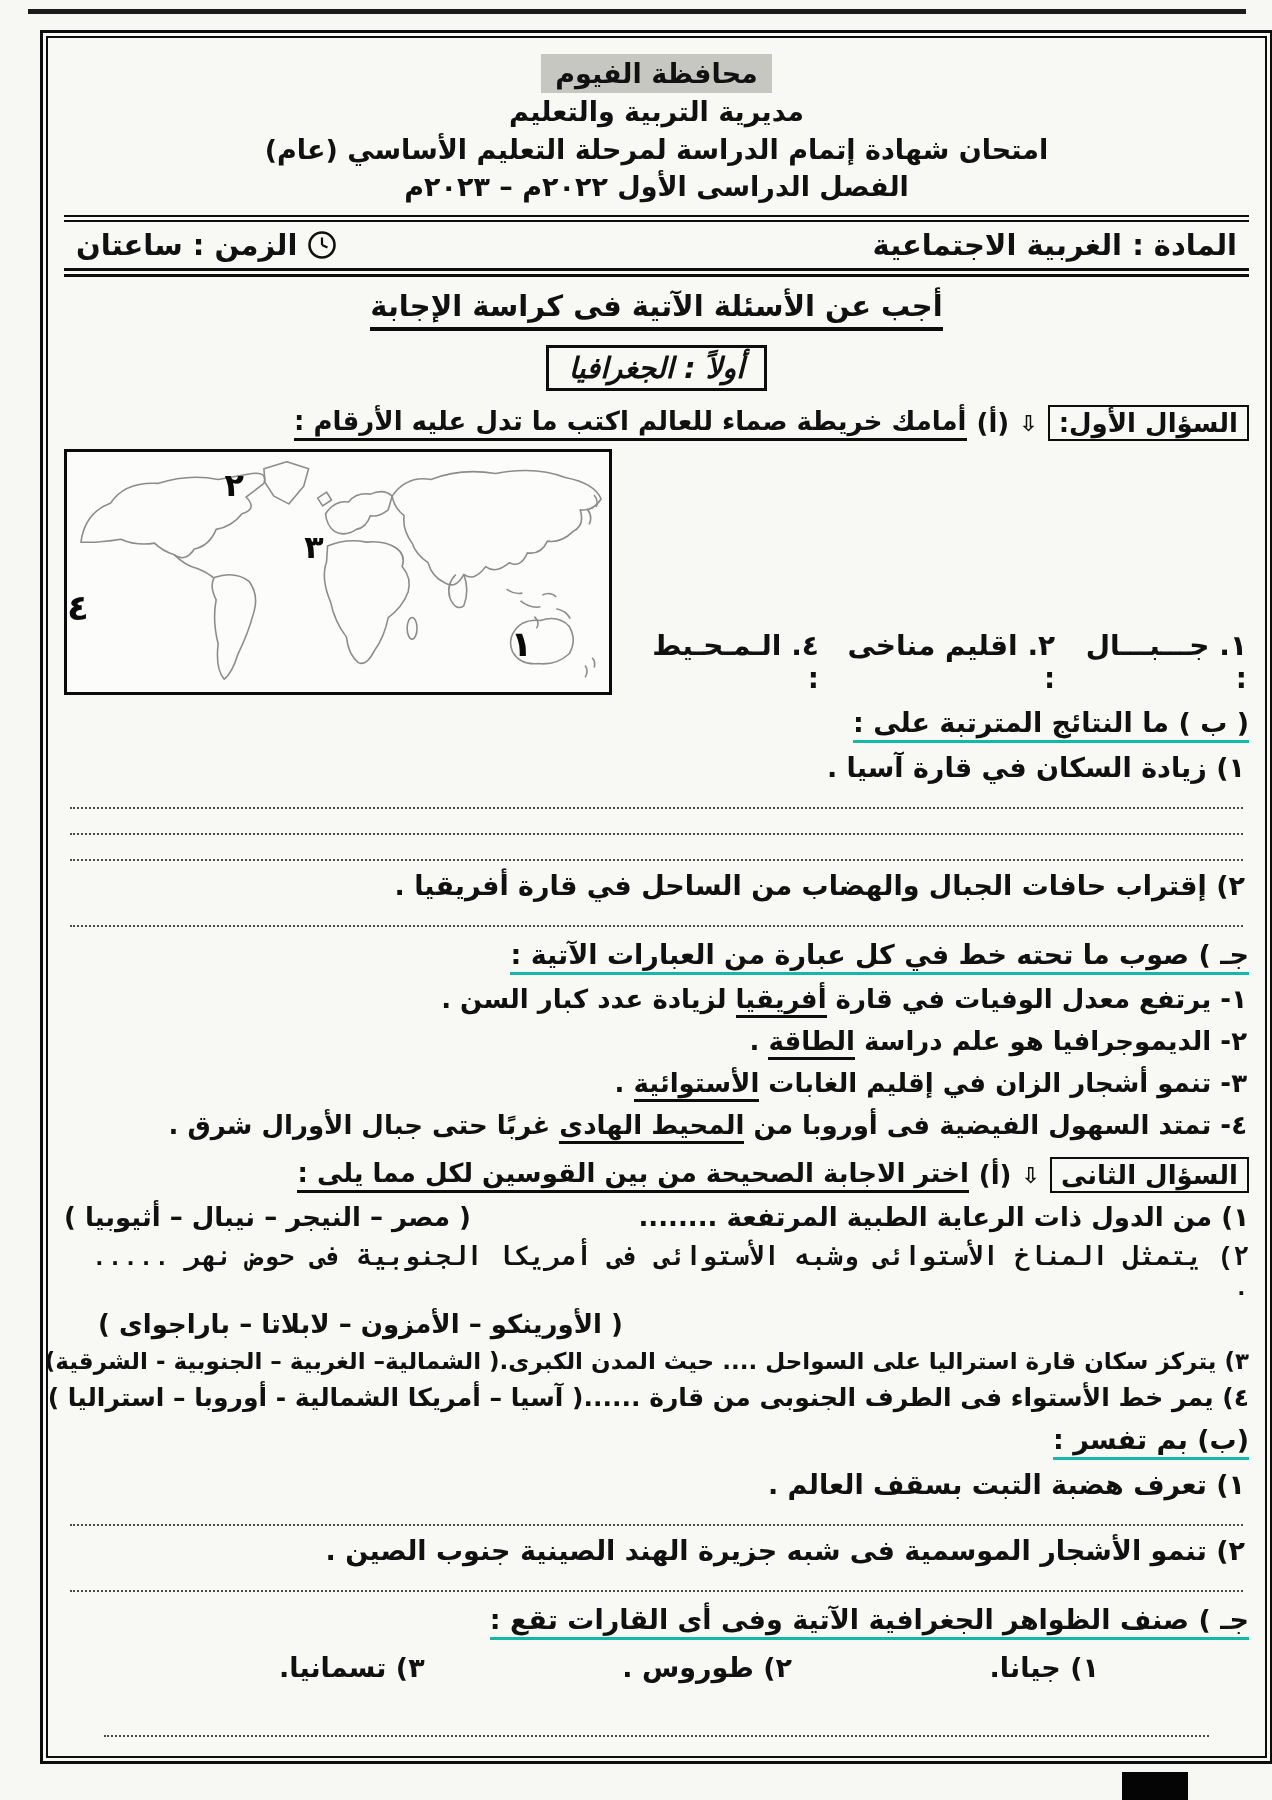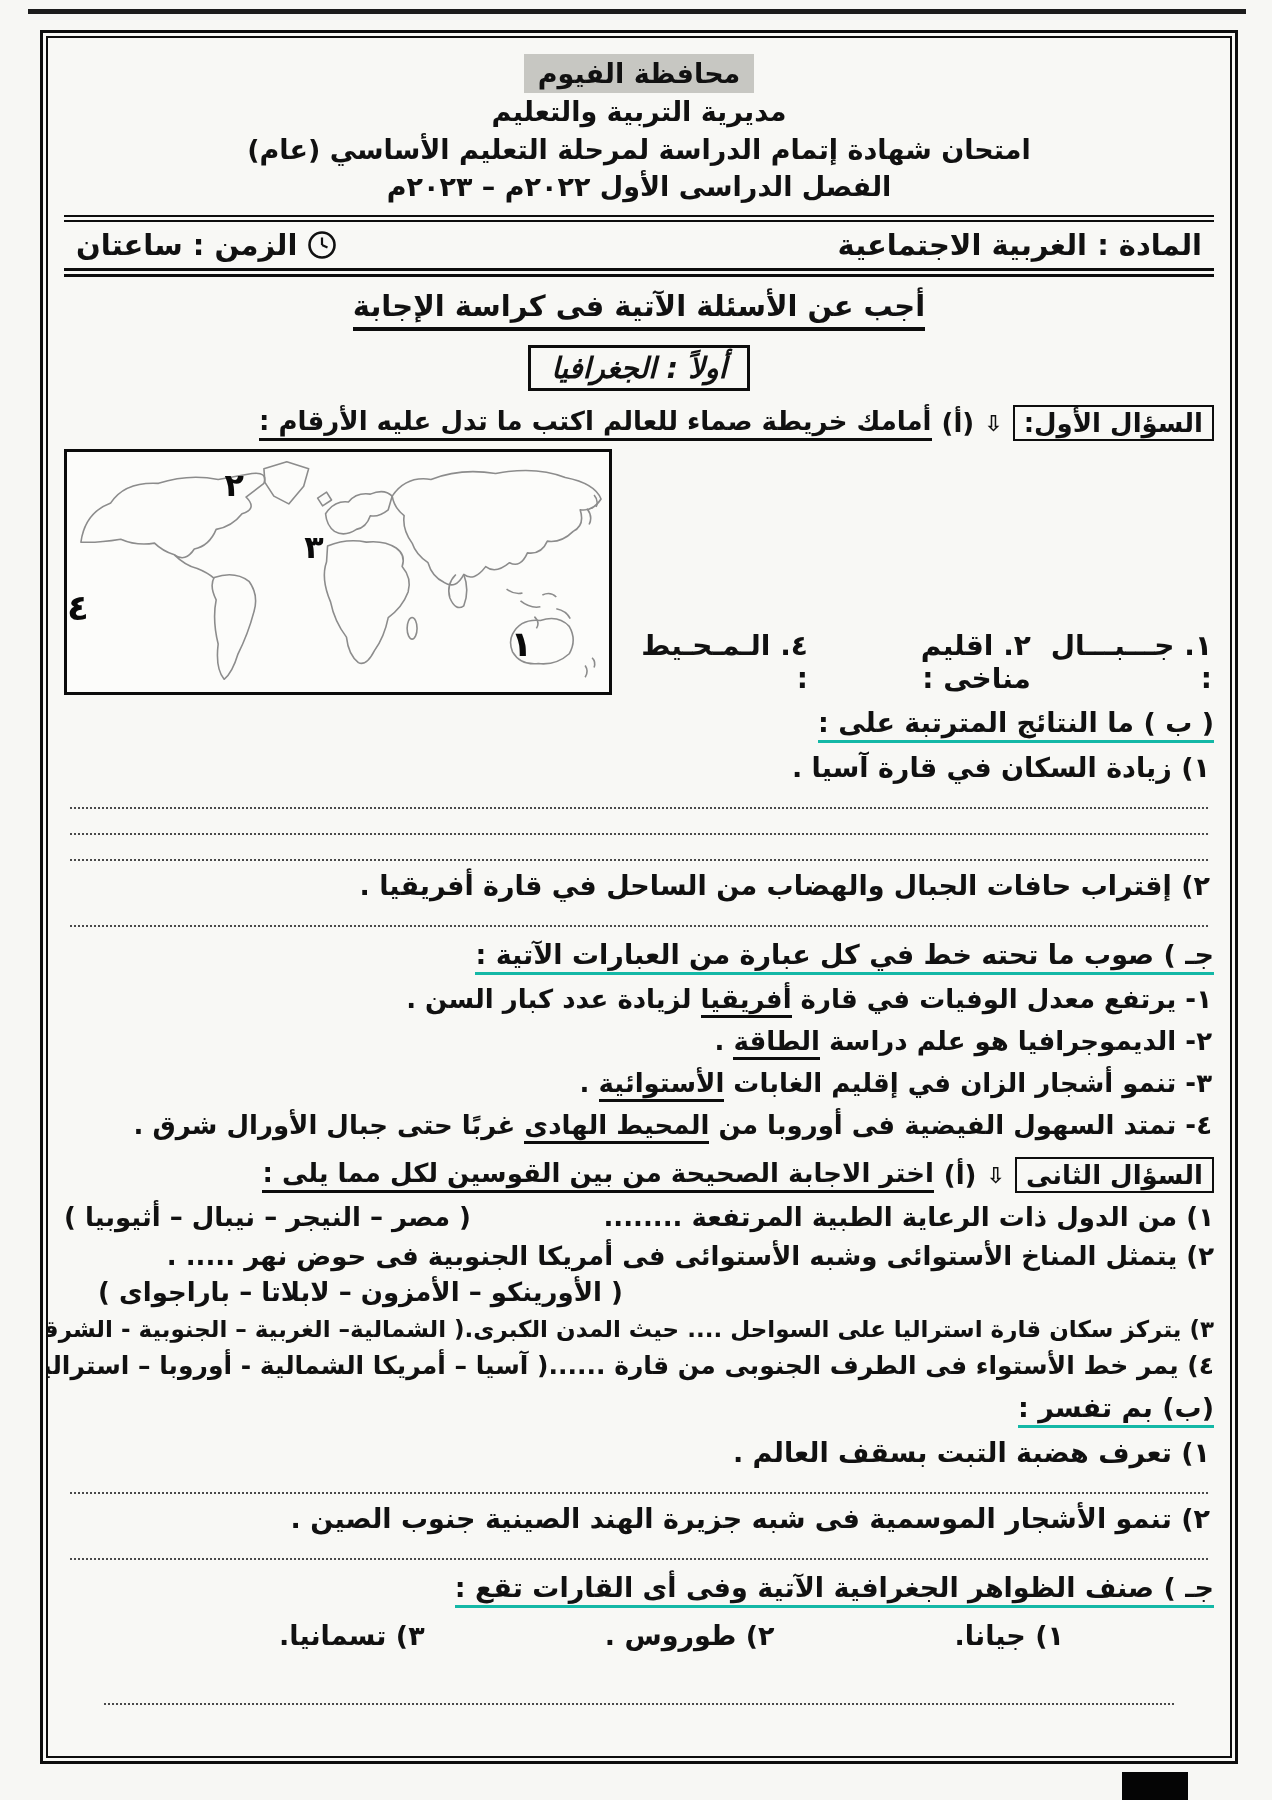--- a/index.html
+++ b/index.html
@@ -2,21 +2,21 @@
 <html lang="ar" dir="rtl"><head>
 <meta charset="utf-8">
 <style>
   html,body{margin:0;padding:0;}
   .page{
     width:1272px;height:1800px;position:relative;overflow:hidden;
     background:#f7f7f4;color:#111;
     font-family:"DejaVu Sans",sans-serif;font-weight:bold;direction:rtl;
   }
   .top-rule{position:absolute;top:9px;left:28px;width:1218px;height:5px;background:#1c1c1c;}
-  .frame{position:absolute;top:30px;left:40px;width:1192px;height:1728px;border:3px solid #0d0d0d;background:#f8f8f5;}
+  .frame{position:absolute;top:30px;left:40px;width:1192px;height:1728px;border:3px solid #0d0d0d;background:#f8f8f5;padding-left:35px;}
   .frame-inner{position:absolute;inset:3px;border:2px solid #0d0d0d;padding:0 16px;overflow:hidden;}
 
   
   .hdr{text-align:center;margin-top:16px;font-size:27px;line-height:1.38;}
   .hdr .gov{background:#c7c7c2;padding:1px 14px;display:inline-block;}
   .meta-bar{margin-top:10px;padding:6px 12px;border-top:7px double #0d0d0d;border-bottom:9px double #0d0d0d;
     display:flex;justify-content:space-between;align-items:center;font-size:29px;}
   .time-wrap{display:flex;align-items:center;gap:10px;}
   .clock{width:30px;height:30px;}
 
@@ -39,21 +39,21 @@
   .map-frame{width:548px;border:3px solid #0b0b0b;background:#fcfcfa;box-sizing:border-box;}
   .map-frame svg{width:100%;height:100%;display:block;}
 
   .part-head{display:inline-block;font-size:27px;border-bottom:3px solid #14b8a6;margin-top:12px;padding-bottom:2px;}
   .stmt{font-size:27px;margin-top:9px;padding-right:4px;text-align:right;}
   .dotrow{border-bottom:2.5px dotted #4a4a4a;height:24px;margin:0 6px;}
   .u{border-bottom:3px solid #0d0d0d;padding-bottom:1px;}
   .corr{font-size:26px;margin-top:7px;line-height:1.35;padding-right:2px;}
 
   .mcq-line{font-size:26px;margin-top:9px;display:flex;justify-content:space-between;gap:8px;}
-  .mcq-block{font-size:26px;margin-top:9px;}
+  .mcq-block{font-size:26px;margin-top:9px;font-family:Liberation Mono, monospace;}
   .mcq-inline{font-size:25px;margin-top:9px;white-space:nowrap;}
   .mcq-inline.compact{font-size:23px;}
   .choices-newline{font-size:26px;margin-top:6px;text-align:left;padding-left:34px;}
 
   .geo-row{display:flex;justify-content:space-between;font-size:27px;margin-top:12px;padding:0 150px 0 215px;}
   .final-dots{border-bottom:2.5px dotted #4a4a4a;height:24px;margin:28px 40px 0 40px;}
 
   .stamp{position:absolute;left:1122px;top:1772px;width:66px;height:28px;background:#050505;}
 </style>
 </head>

